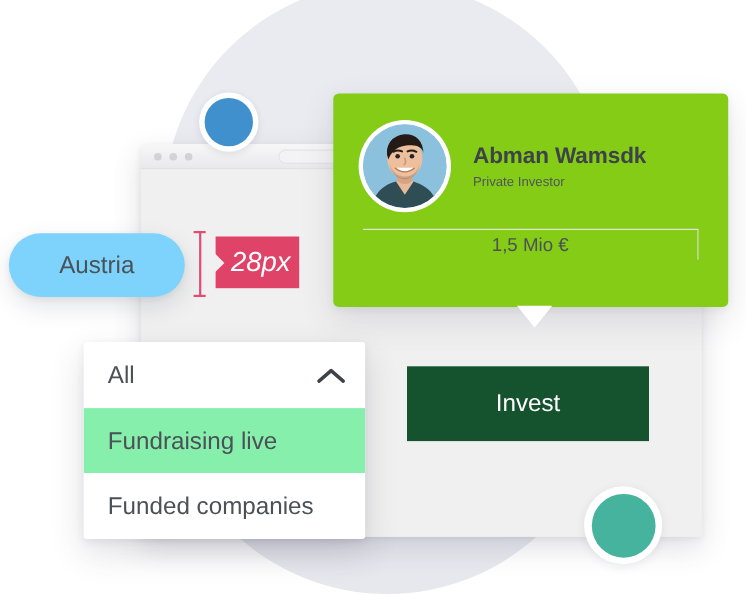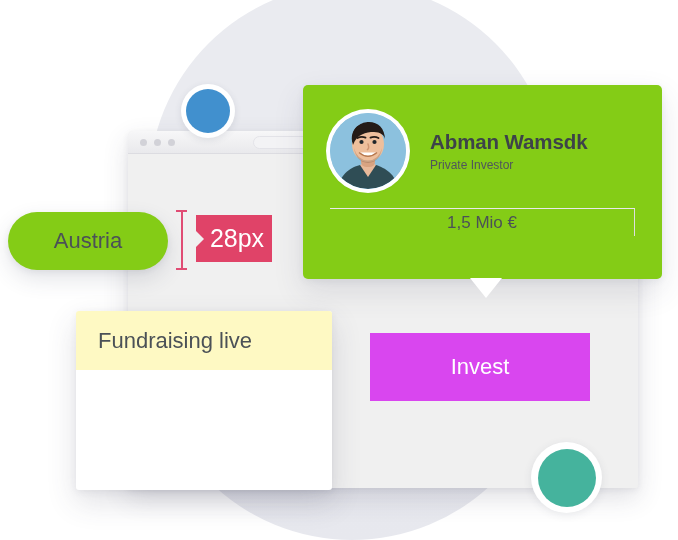--- a/index.html
+++ b/index.html
@@ -201,40 +201,40 @@
     flex: 0 0 auto;
   }
 
   
   .invest-button {
     position: absolute;
     left: 370px;
     top: 333px;
     width: 220px;
     height: 68px;
-    background: #d946ef;
+    background: #14532d;
     color: #ffffff;
     font-size: 22px;
     border: none;
     display: flex;
     align-items: center;
     justify-content: center;
     font-family: "Liberation Sans", sans-serif;
     cursor: pointer;
   }
 
   
   .austria-pill {
     position: absolute;
     left: 8px;
     top: 212px;
     width: 160px;
     height: 58px;
     border-radius: 29px;
-    background: #84cc16;
+    background: #7dd3fc;
     display: flex;
     align-items: center;
     justify-content: center;
     font-size: 22px;
     color: #4b5157;
     box-shadow: 0 9px 22px rgba(60,64,90,0.14), 0 2px 6px rgba(60,64,90,0.08);
   }
 
   
   .measure-group {
@@ -275,20 +275,21 @@
     top: 5px;
     width: 76px;
     height: 47px;
     background: #e04368;
     color: #ffffff;
     font-size: 25px;
     display: flex;
     align-items: center;
     justify-content: center;
     padding-left: 6px;
+    font-style: italic;
   }
   .measure-badge .notch {
     position: absolute;
     left: -1px;
     top: 50%;
     transform: translateY(-50%);
     width: 0;
     height: 0;
     border-top: 9px solid transparent;
     border-bottom: 9px solid transparent;
@@ -325,21 +326,21 @@
   }
   .dropdown-option {
     height: 59px;
     display: flex;
     align-items: center;
     padding: 0 22px;
     font-size: 22px;
     color: #4b5157;
     cursor: pointer;
   }
-  .dropdown-option.selected { background: #fef9c3; }
+  .dropdown-option.selected { background: #86efac; }
 </style>
 </head>
 <body>
 
 <div id="stage">
 
   <div class="backdrop-circle"></div>
   <div class="backdrop-circle lower"></div>
 
   <div class="browser-window">
@@ -417,16 +418,23 @@
       <div class="stem"></div>
       <div class="cap bottom"></div>
     </div>
     <div class="measure-badge">
       <span>28px</span>
       <span class="notch"></span>
     </div>
   </div>
 
   <div class="dropdown">
+    <div class="dropdown-head">
+      <span class="label">All</span>
+      <svg class="chevron" viewBox="0 0 26 15">
+        <path d="M2 12.5 L13 3 L24 12.5" stroke="#3d4349" stroke-width="3.2" fill="none" stroke-linecap="round" stroke-linejoin="round"></path>
+      </svg>
+    </div>
     <div class="dropdown-option selected">Fundraising live</div>
+    <div class="dropdown-option">Funded companies</div>
   </div>
 
 </div>
 
 </body></html>

